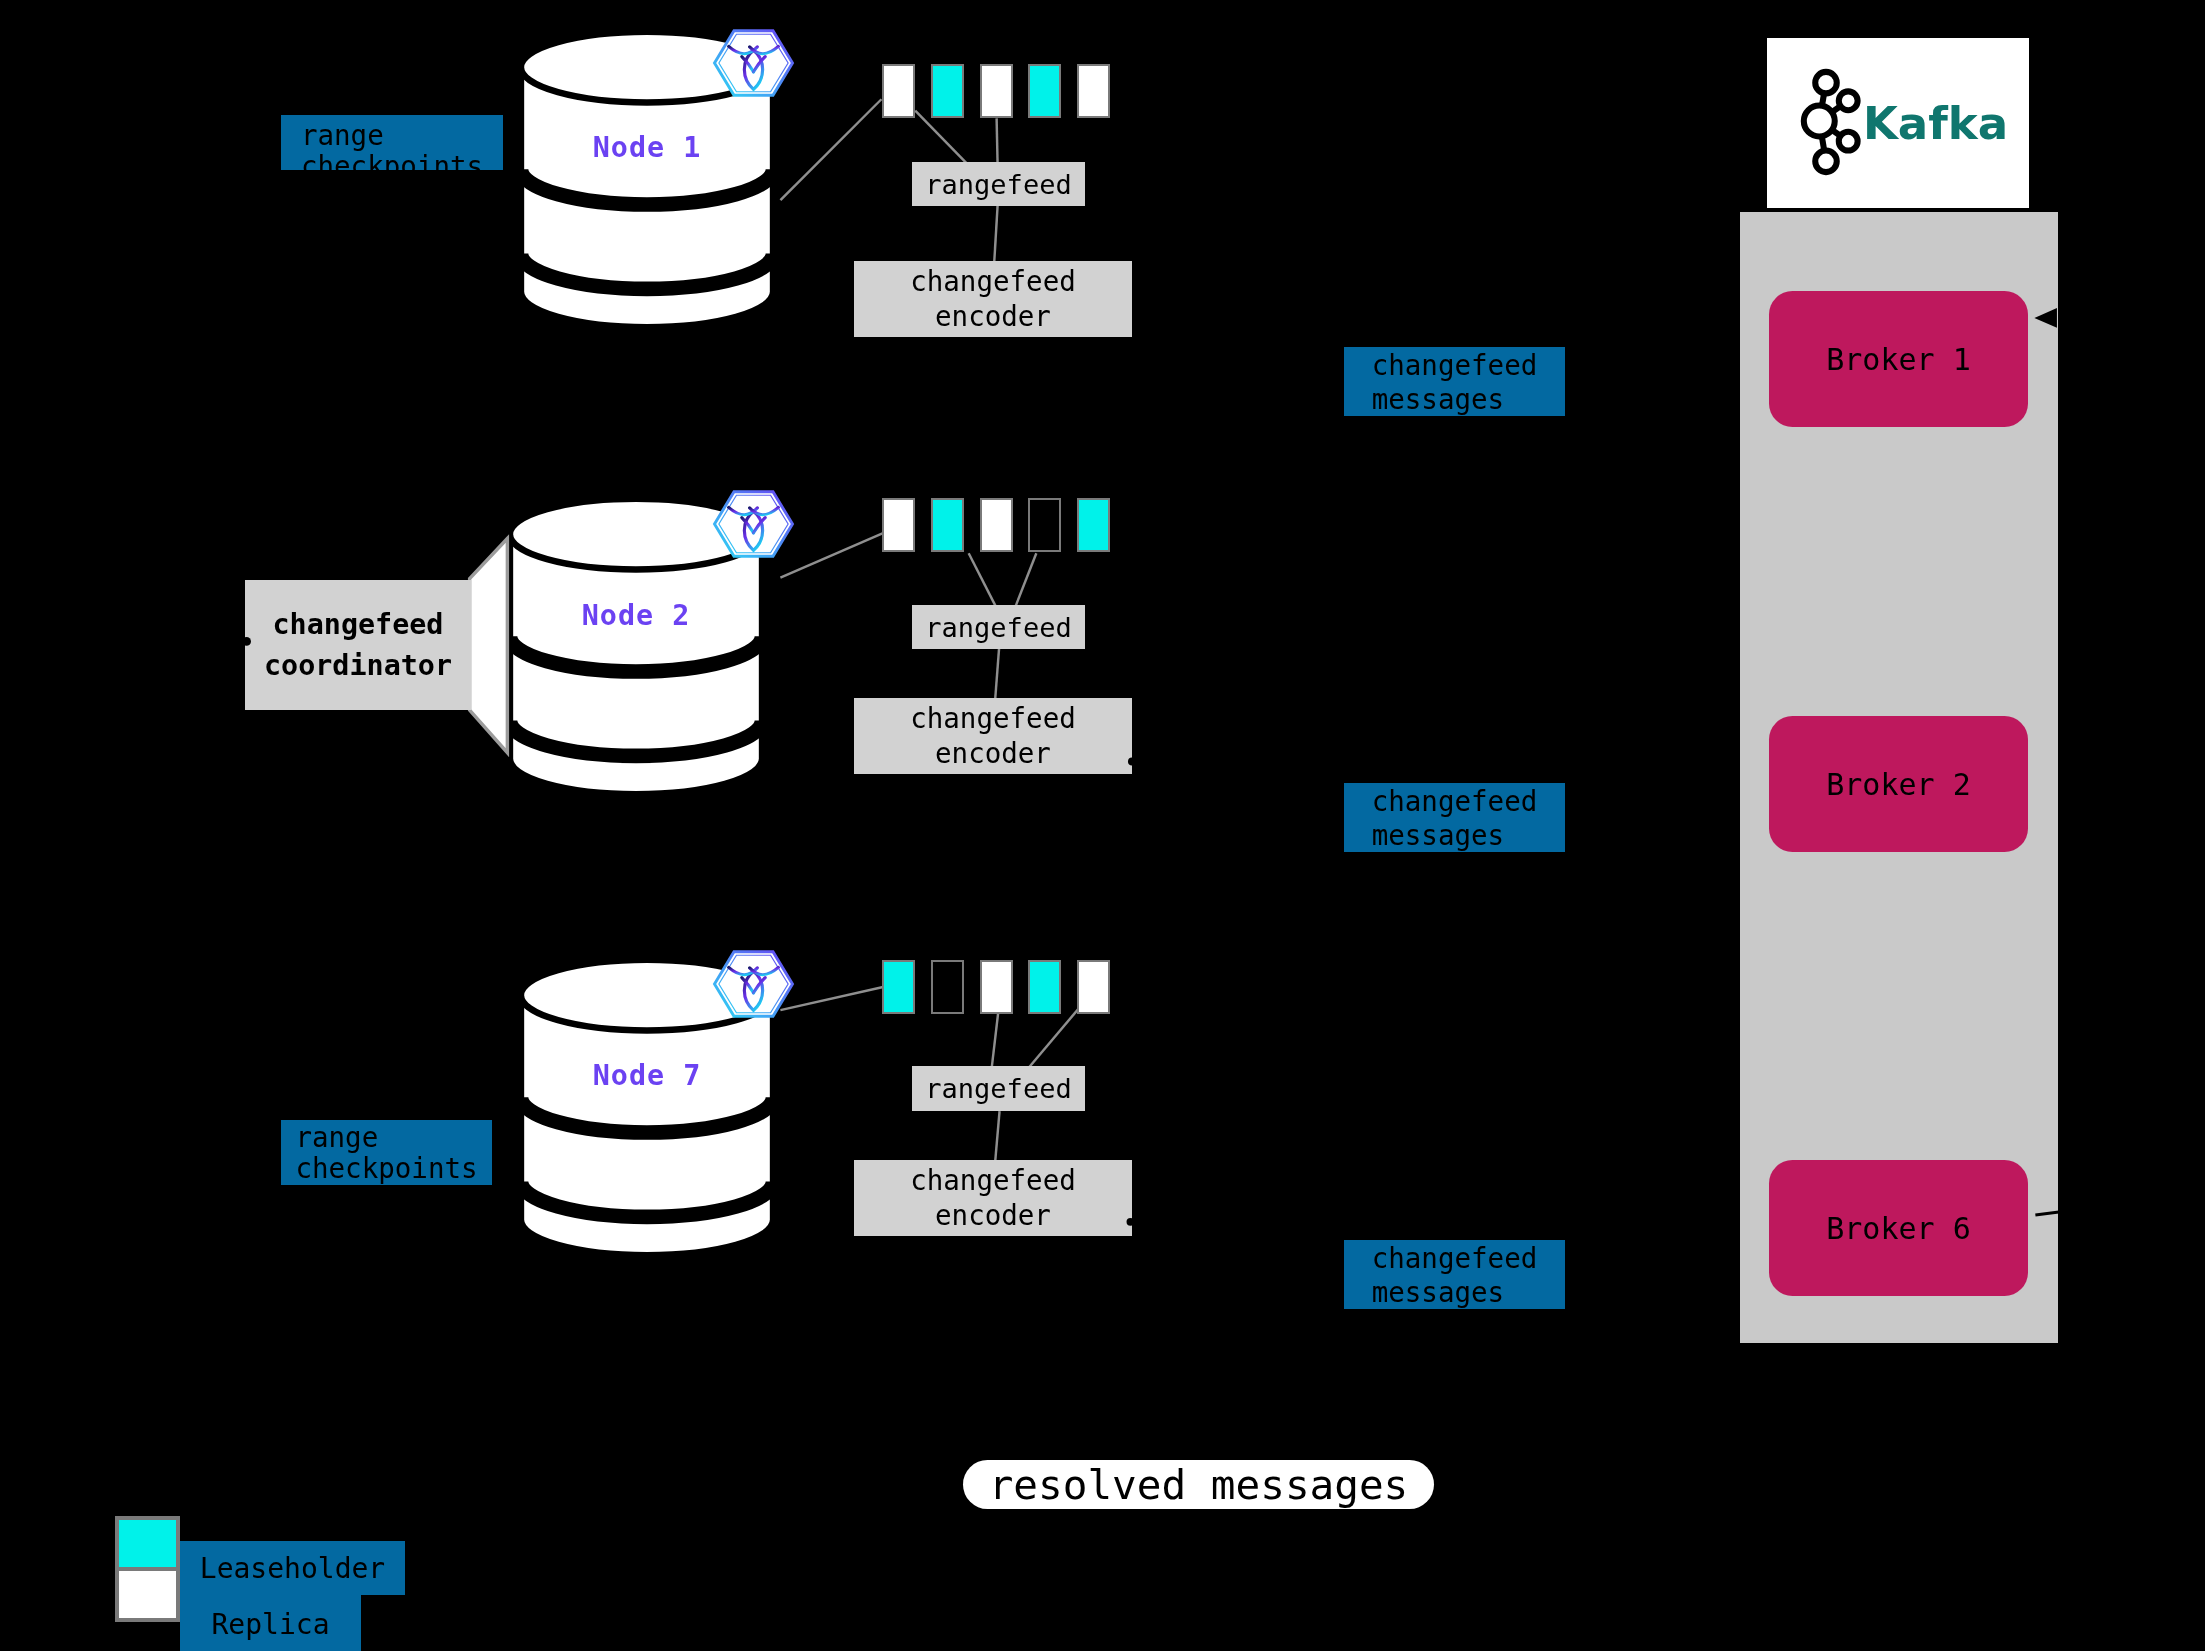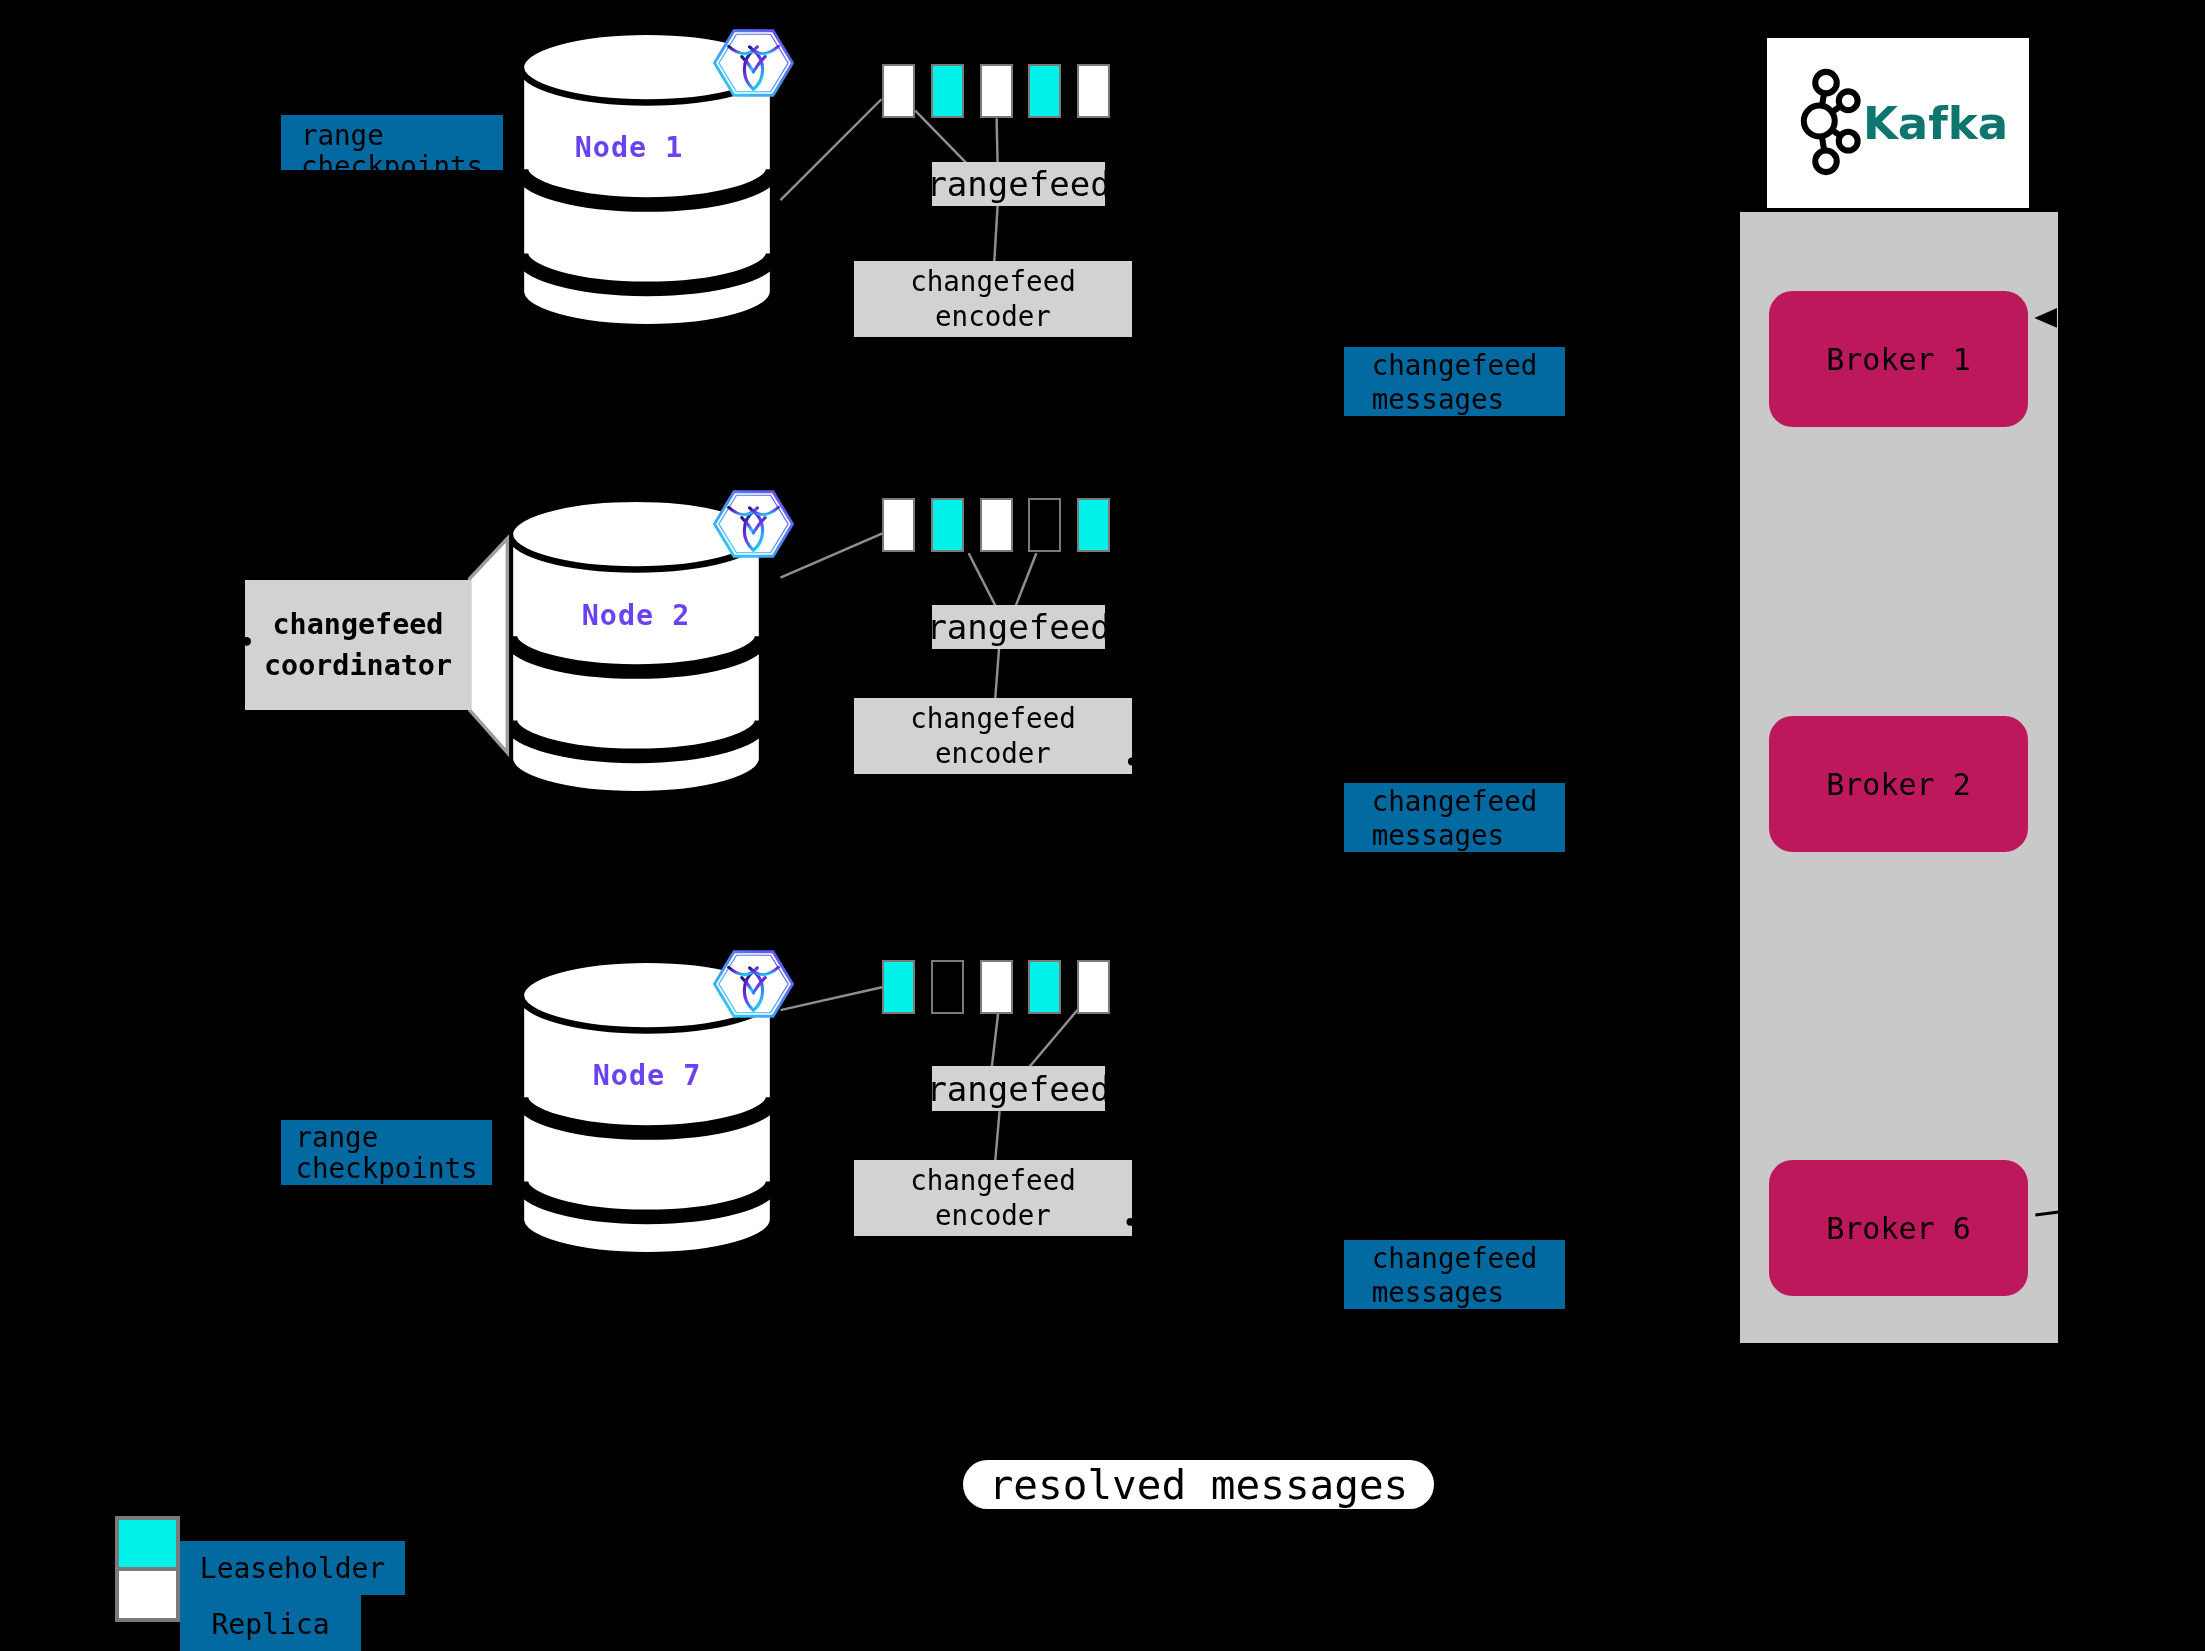--- a/index.html
+++ b/index.html
@@ -4,21 +4,21 @@
 <style>
   html,body{margin:0;padding:0;background:#000;}
   #canvas{position:relative;width:2205px;height:1652px;background:#000000;overflow:hidden;
           font-family:"DejaVu Sans Mono","Liberation Mono",monospace;color:#000;}
   .whitebox{position:absolute;background:#0369a1;color:#000;display:flex;align-items:center;
             justify-content:center;text-align:left;white-space:pre-line;}
   .graybox{position:absolute;background:#D2D2D2;color:#000;display:flex;align-items:center;
            justify-content:center;text-align:center;white-space:pre-line;}
   .lbl-rc{font-size:27.5px;line-height:31px;}
   .clip{overflow:hidden;align-items:flex-start;padding-top:4.9px;box-sizing:border-box;}
-  .rangefeed{font-size:34px;margin-left:20px;}
+  .rangefeed{font-size:27px;}
   .encoder{font-size:27.5px;line-height:35px;}
   .messages{font-size:27.5px;line-height:34px;}
   .coordinator{font-weight:700;font-size:28.4px;line-height:41px;}
   .node-label{position:absolute;width:260px;text-align:center;font-weight:700;font-size:28.4px;
               color:#6B42F2;letter-spacing:1px;}
   .sq{position:absolute;width:33px;height:54px;border:2.9px solid #7A7A7A;box-sizing:border-box;}
   .container{position:absolute;left:1740px;top:212px;width:318px;height:1131px;background:#C9C9C9;}
   .broker{position:absolute;left:1769px;width:259px;height:136px;background:#be185d;border-radius:23.5px;
           display:flex;align-items:center;justify-content:center;font-size:30px;}
   .kafkabox{position:absolute;left:1767px;top:38px;width:262px;height:170px;background:#fff;}
@@ -113,21 +113,21 @@
     <path d="M 8 82 L 8 540 A 257 72 0 0 0 522 540 L 522 82" fill="#fff" stroke="#000" stroke-width="13"></path>
     <path d="M 8 290 A 257 72 0 0 0 522 290" fill="none" stroke="#000" stroke-width="30"></path>
     <path d="M 8 462 A 257 72 0 0 0 522 462" fill="none" stroke="#000" stroke-width="30"></path>
     <ellipse cx="265" cy="82" rx="257" ry="72" fill="#fff" stroke="#000" stroke-width="13"></ellipse>
   </svg>
 
   <svg style="left:0;top:0" width="2205" height="1652" viewBox="0 0 4498 3369">
     <path d="M 1035 1098 L 958 1180 L 958 1448 L 1035 1535 Z" fill="#fff" stroke="#9C9C9C" stroke-width="7"></path>
   </svg>
 
-  <div class="node-label" style="left:499px;top:131px">Node 1</div>
+  <div class="node-label" style="left:517px;top:131px">Node 1</div>
   <div class="node-label" style="left:506px;top:599px">Node 2</div>
   <div class="node-label" style="left:517px;top:1059px">Node 7</div>
 
   <svg style="left:712px;top:23.5px" width="83" height="78" viewBox="0 0 170 160">
     <polygon points="5,80 45,14 125,14 165,80 125,146 45,146" fill="#fff" stroke="url(#hexg)" stroke-width="6"></polygon>
     <polygon points="14,80 50,21 120,21 156,80 120,139 50,139" fill="none" stroke="url(#hexg)" stroke-width="2.5"></polygon>
     <g stroke="url(#markg)" stroke-width="6.5" fill="none" stroke-linecap="round">
       <path d="M 85 54 C 60 74, 60 112, 85 134 C 110 112, 110 74, 85 54 Z"></path>
       <path d="M 85 134 L 85 98"></path>
       <path d="M 85 98 C 78 86, 70 76, 61 67"></path>

